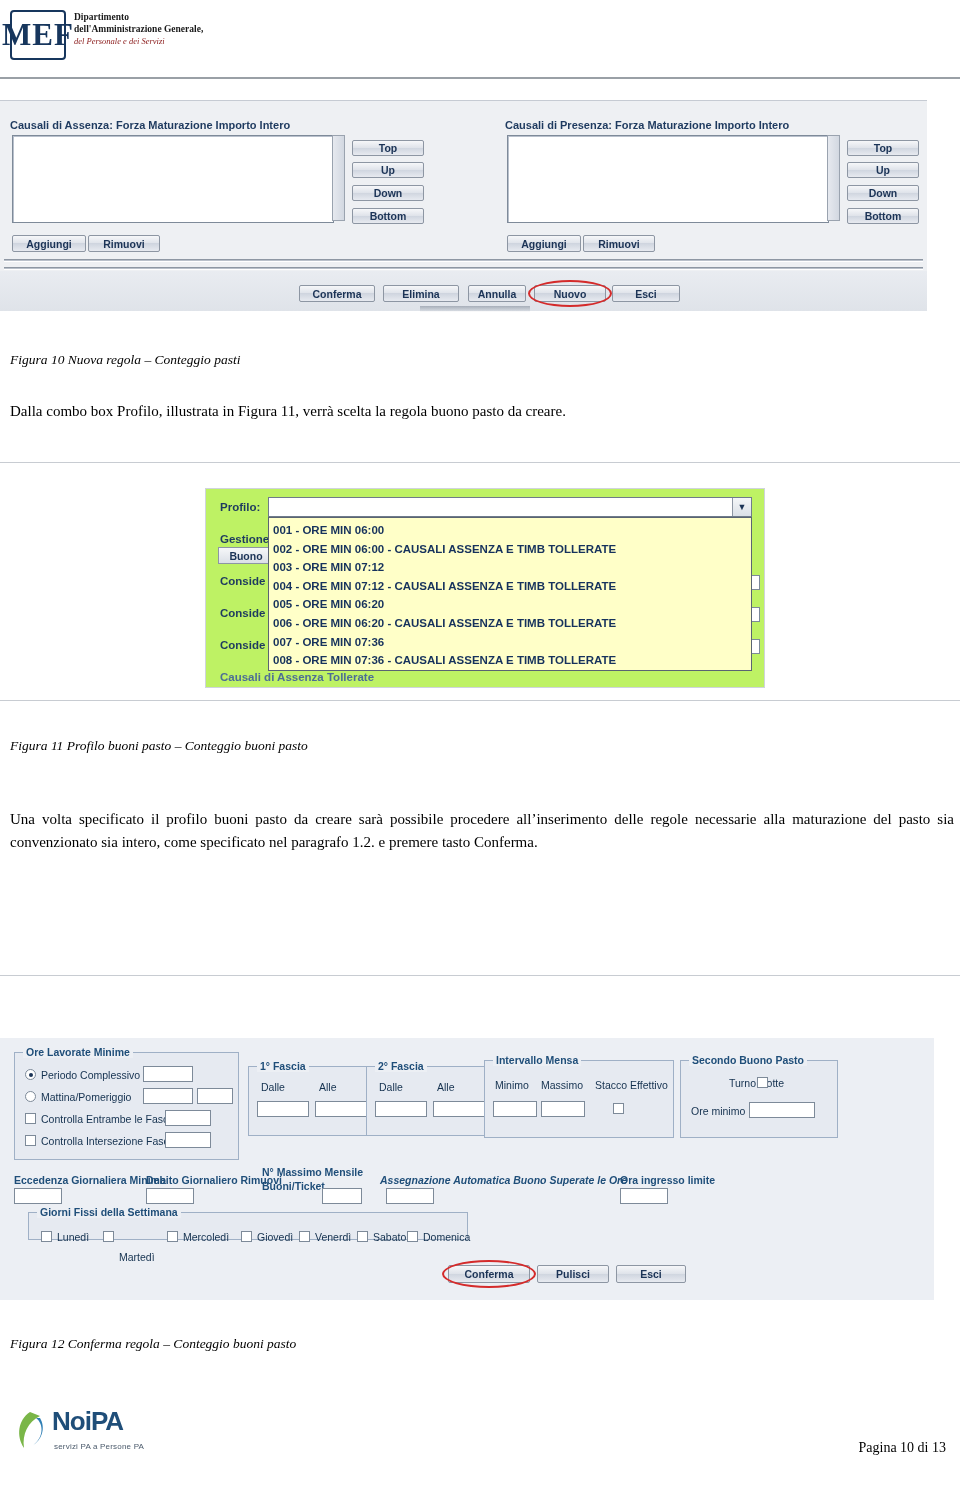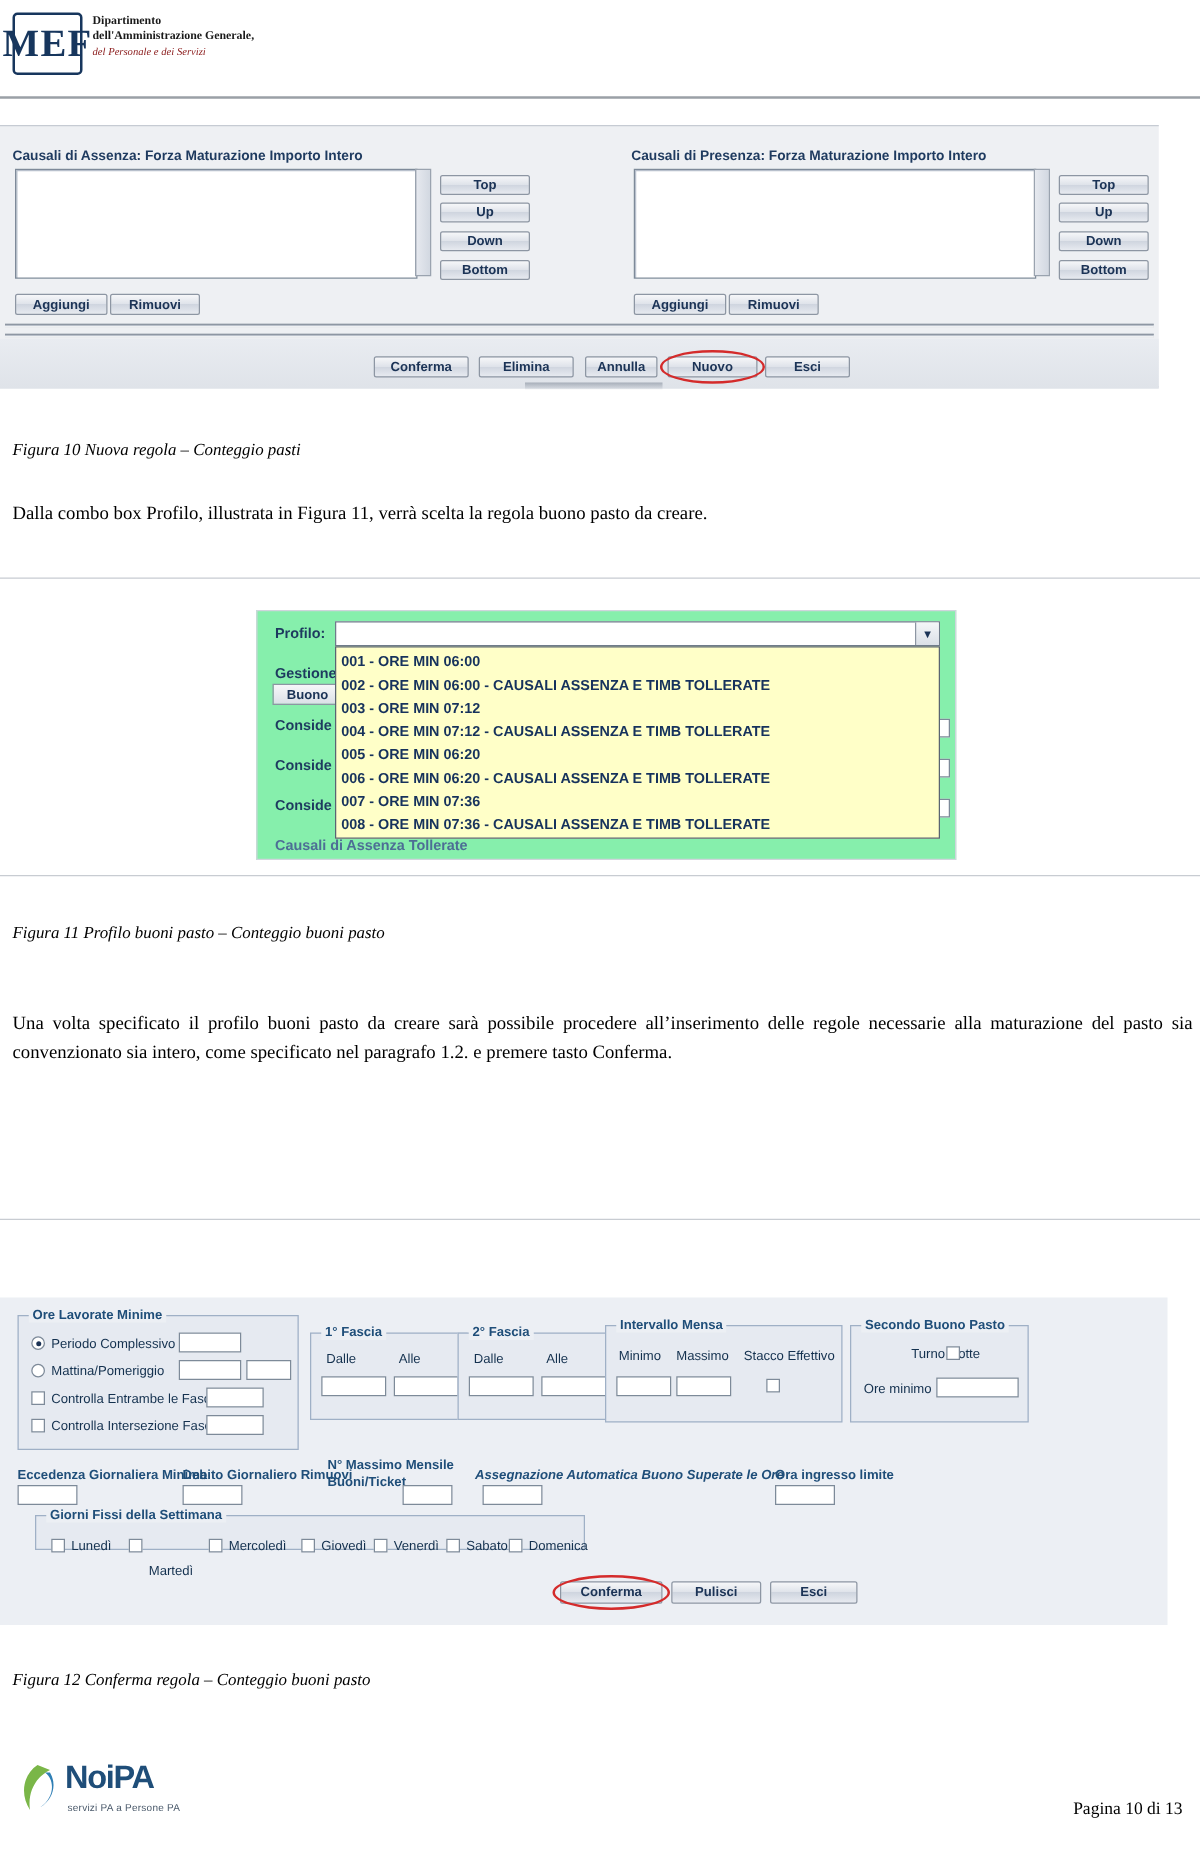--- a/index.html
+++ b/index.html
@@ -223,21 +223,21 @@
     width: 960px;
     height: 1px;
     background: #c8ccd2;
   }
 
   
   .fig11 {
     position: absolute;
     left: 205px; top: 488px;
     width: 560px; height: 200px;
-    background: #86efac;
+    background: #bef264;
     border: 1px solid #cfd4dc;
     box-sizing: border-box;
   }
   .f11-row-label {
     position: absolute;
     left: 14px;
     font-size: 11.5px;
     font-weight: bold;
     color: #1e3a5f;
   }
@@ -534,21 +534,21 @@
   <div class="gb" style="left:484px; top:22px; width:190px; height:78px;">
     <div class="gb-title">Intervallo Mensa</div>
     <div class="lbl" style="left:10px; top:18px;">Minimo</div>
     <div class="lbl" style="left:56px; top:18px;">Massimo</div>
     <div class="lbl" style="left:110px; top:18px;">Stacco Effettivo</div>
     <div class="fld" style="left:8px; top:40px; width:44px; height:16px;"></div>
     <div class="fld" style="left:56px; top:40px; width:44px; height:16px;"></div>
     <div class="chk" style="left:128px; top:42px;"></div>
   </div>
 
-  <div class="gb" style="left:680px; top:22px; width:143px; height:78px;">
+  <div class="gb" style="left:680px; top:22px; width:158px; height:78px;">
     <div class="gb-title">Secondo Buono Pasto</div>
     <div class="lbl" style="left:8px; top:16px;margin-left:40px;">Turno Notte</div>
     <div class="chk" style="left:76px; top:16px;"></div>
     <div class="lbl" style="left:10px; top:44px;">Ore minimo</div>
     <div class="fld" style="left:68px; top:41px; width:66px; height:16px;"></div>
   </div>
 
   <div class="lbl b" style="left:14px; top:136px;">Eccedenza Giornaliera Minima</div>
   <div class="fld" style="left:14px; top:150px; width:48px; height:16px;"></div>
   <div class="lbl b" style="left:146px; top:136px;">Debito Giornaliero Rimuovi</div>

